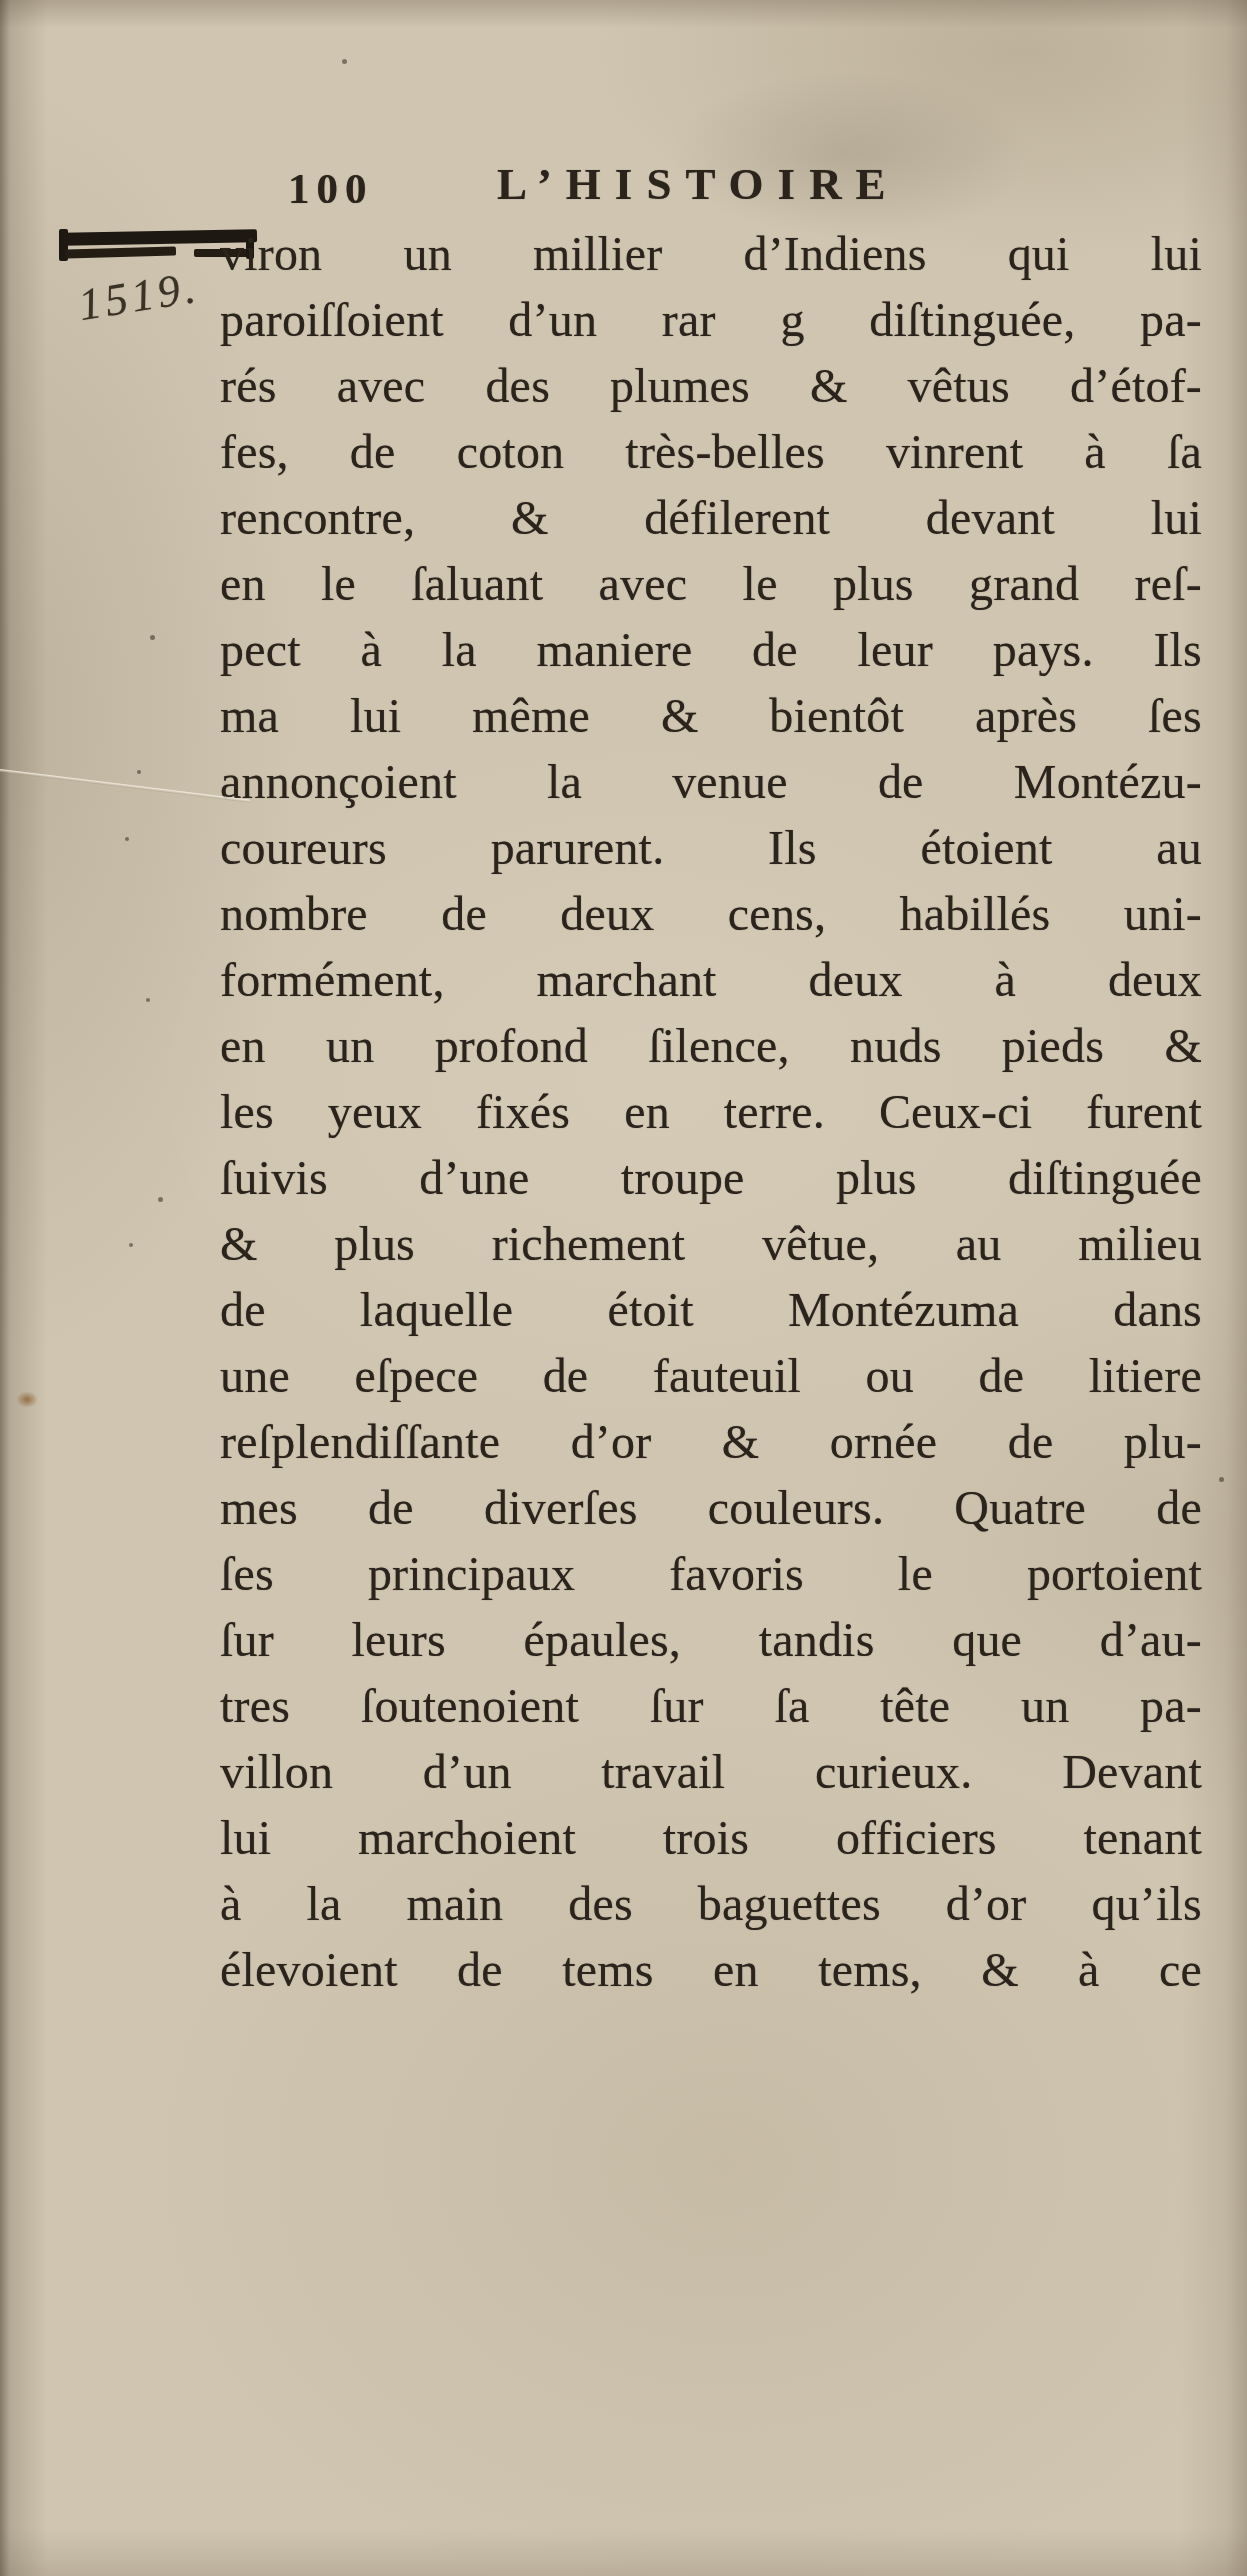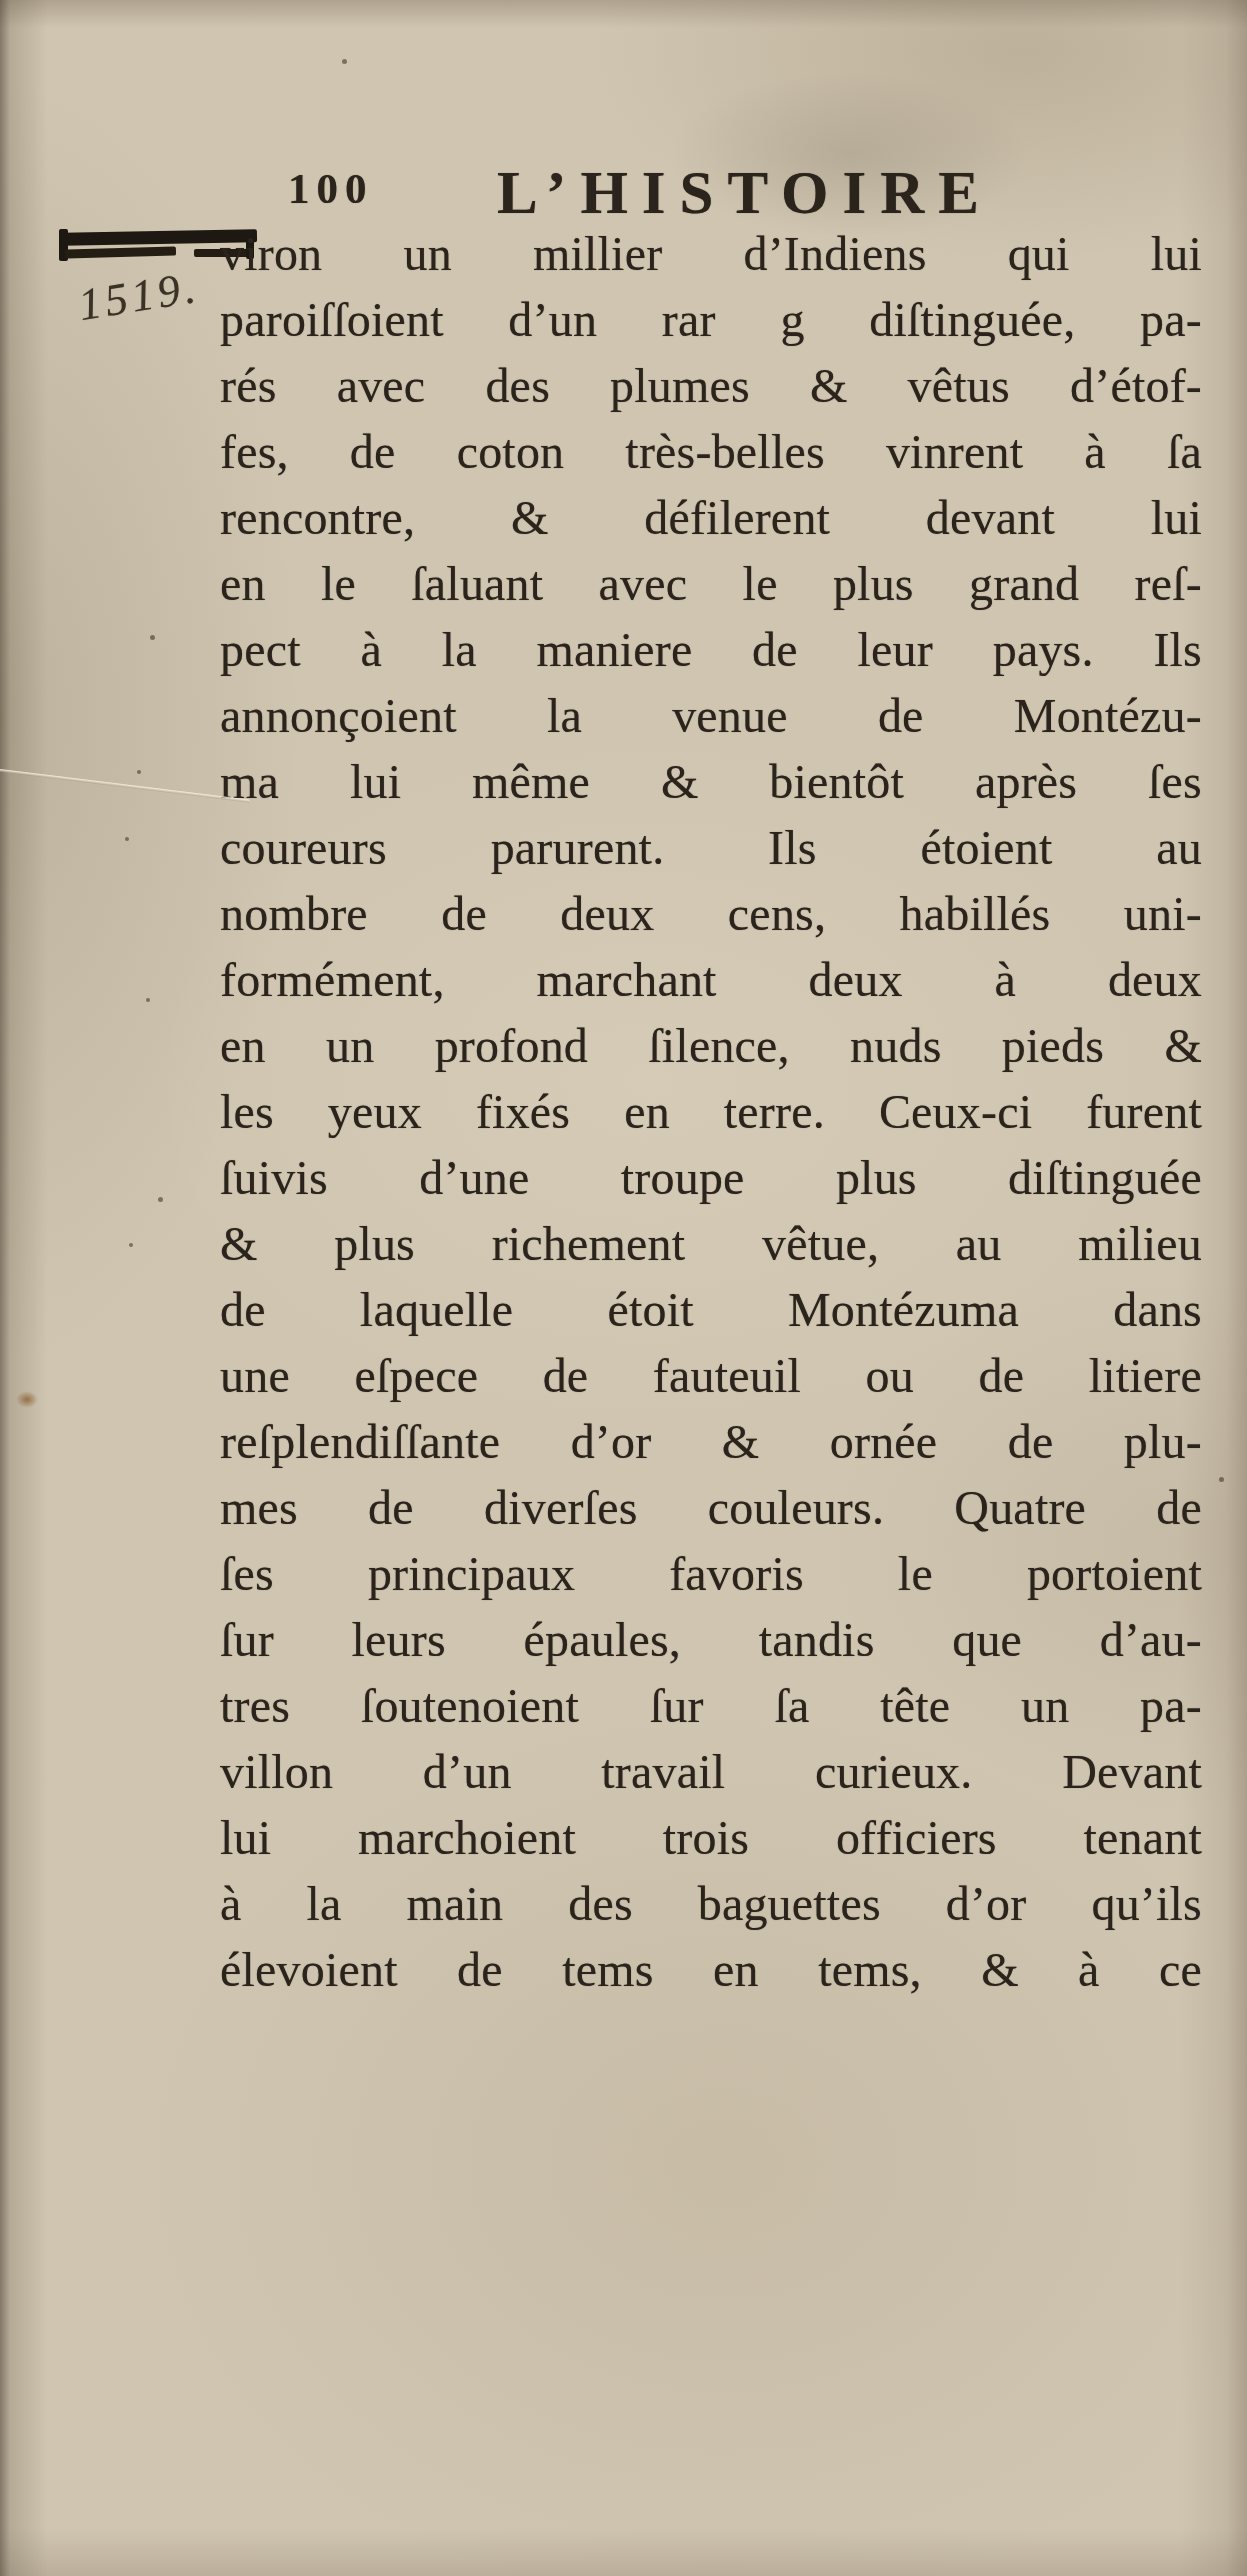--- a/index.html
+++ b/index.html
@@ -33,21 +33,21 @@
       linear-gradient(0deg, rgba(75,62,44,0.16) 0px, rgba(75,62,44,0) 48px);
   }
   .header { position: absolute; top: 158px; left: 0; width: 100%; height: 63px; }
   .page-number {
     position: absolute; left: 288px; top: 6px;
     font-size: 43px; font-weight: 700; letter-spacing: 7px;
     text-shadow: 0 0 1px rgba(43,36,28,0.55);
   }
   .running-title {
     position: absolute; left: 497px; top: 0px;
-    font-size: 61px; font-weight: 700; letter-spacing: 14px;
+    font-size: 45px; font-weight: 700; letter-spacing: 14px;
     text-shadow: 0 0 1px rgba(43,36,28,0.55);
   }
   
   .margin-rule { position: absolute; left: 0; top: 0; }
   .rule-a { position: absolute; left: 61px;  top: 231px; width: 196px; height: 13px; background: #1d1811; transform: rotate(-1deg); border-radius: 2px; }
   .rule-b { position: absolute; left: 65px;  top: 248px; width: 111px; height: 9px;  background: #241d14; transform: rotate(-1.5deg); border-radius: 2px; }
   .rule-c { position: absolute; left: 194px; top: 249px; width: 57px;  height: 8px;  background: #241d14; border-radius: 2px; }
   .rule-serif-l { position: absolute; left: 59px;  top: 229px; width: 9px; height: 32px; background: #1d1811; border-radius: 2px; }
   .rule-serif-r { position: absolute; left: 246px; top: 232px; width: 8px; height: 27px; background: #1d1811; border-radius: 2px; }
   .year-note {
@@ -109,22 +109,22 @@
   <div class="year-note">1519.</div>
 
   <div class="body-text">
       <div class="body-line">viron un millier d’Indiens qui lui</div>
       <div class="body-line">paroiſſoient d’un rar g diſtinguée, pa-</div>
       <div class="body-line">rés avec des plumes &amp; vêtus d’étof-</div>
       <div class="body-line">fes, de coton très-belles vinrent à ſa</div>
       <div class="body-line">rencontre, &amp; défilerent devant lui</div>
       <div class="body-line">en le ſaluant avec le plus grand reſ-</div>
       <div class="body-line">pect à la maniere de leur pays. Ils</div>
+      <div class="body-line">ma lui même &amp; bientôt après ſes</div>
       <div class="body-line">annonçoient la venue de Montézu-</div>
-      <div class="body-line">ma lui même &amp; bientôt après ſes</div>
       <div class="body-line">coureurs parurent. Ils étoient au</div>
       <div class="body-line">nombre de deux cens, habillés uni-</div>
       <div class="body-line">formément, marchant deux à deux</div>
       <div class="body-line">en un profond ſilence, nuds pieds &amp;</div>
       <div class="body-line">les yeux fixés en terre. Ceux-ci furent</div>
       <div class="body-line">ſuivis d’une troupe plus diſtinguée</div>
       <div class="body-line">&amp; plus richement vêtue, au milieu</div>
       <div class="body-line">de laquelle étoit Montézuma dans</div>
       <div class="body-line">une eſpece de fauteuil ou de litiere</div>
       <div class="body-line">reſplendiſſante d’or &amp; ornée de plu-</div>

